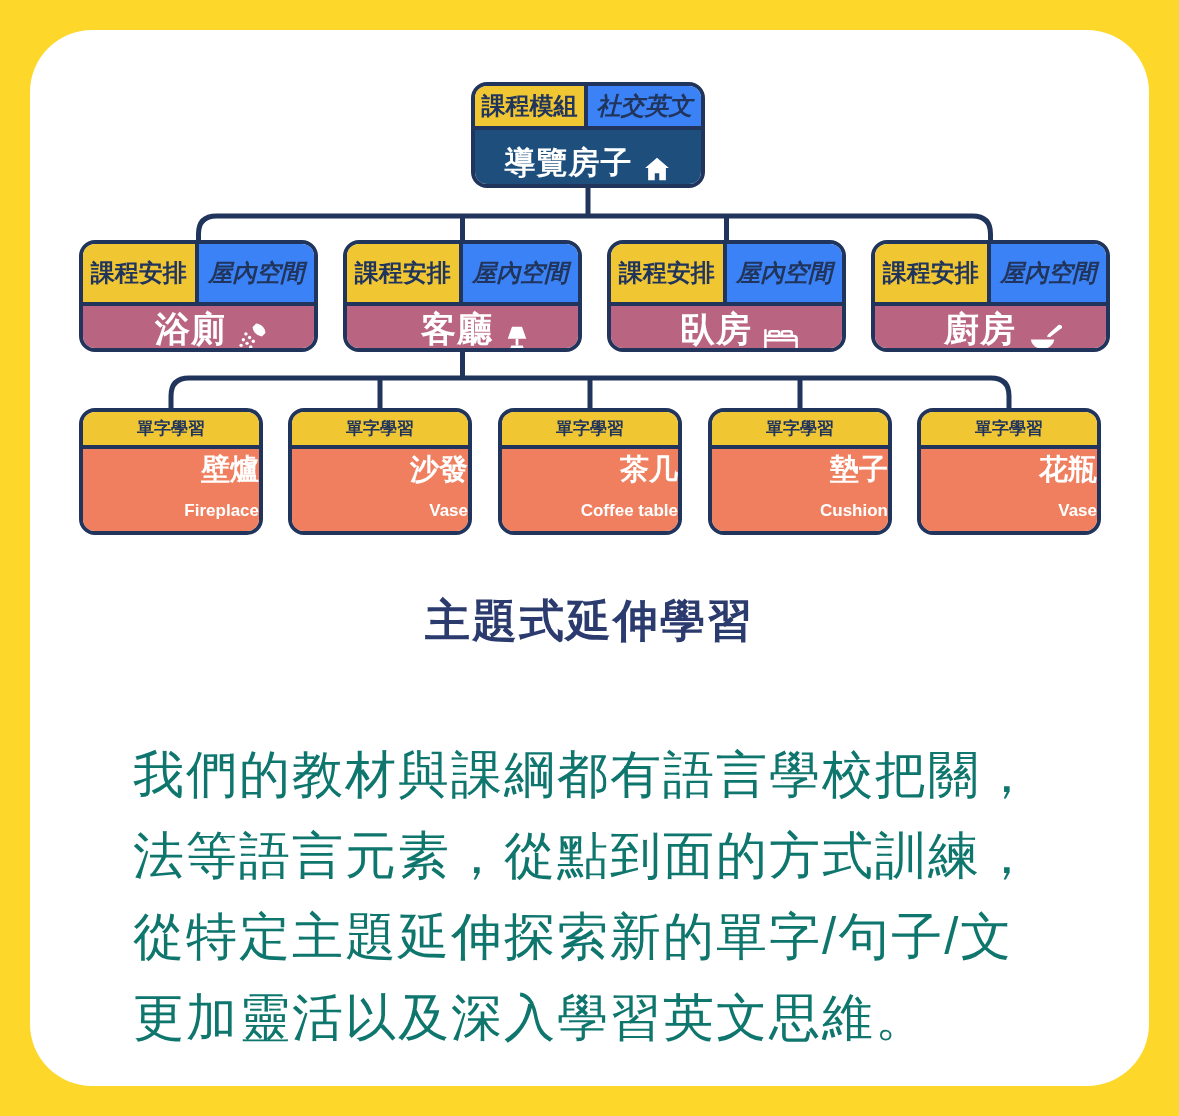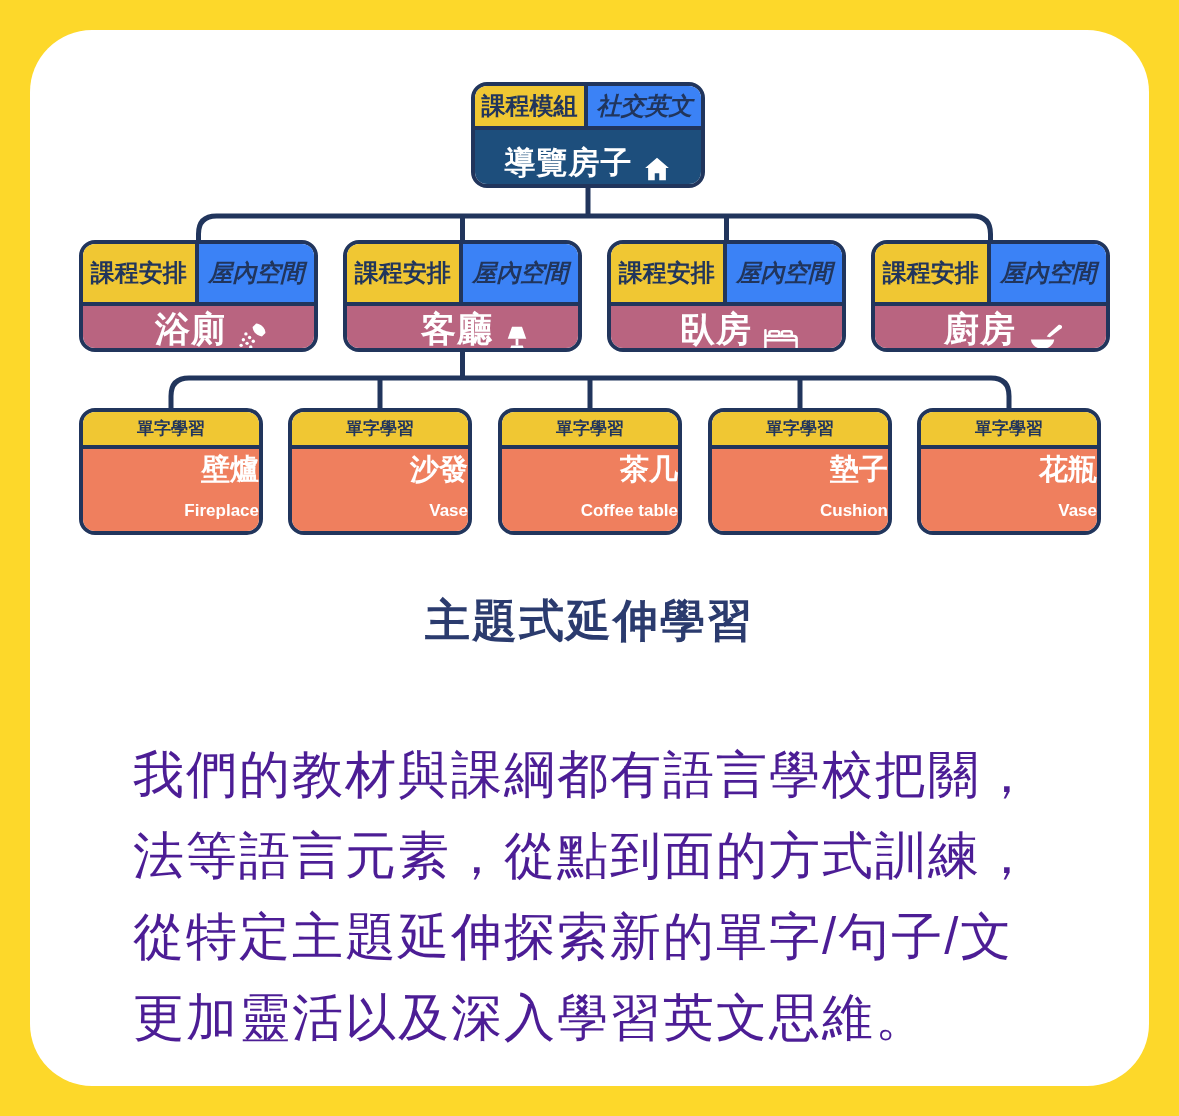--- a/index.html
+++ b/index.html
@@ -43,21 +43,21 @@
   .l3 .en { font-size:17px; }
 
   .icon { display:flex; align-items:center; }
 
   .section-title {
     position:absolute; left:0; top:591px; width:1179px; text-align:center;
     font-size:45px; font-weight:bold; color:#2B3B6E; letter-spacing:2px;
   }
   .para {
     position:absolute; left:133px; top:734px;
-    font-size:51px; line-height:81px; color:#4c1d95; letter-spacing:2px;
+    font-size:51px; line-height:81px; color:#0f766e; letter-spacing:2px;
     font-weight:400;
   }
 </style>
 </head>
 <body>
 
 <div class="canvas">
   <div class="card"></div>
 
   <div class="tree">

